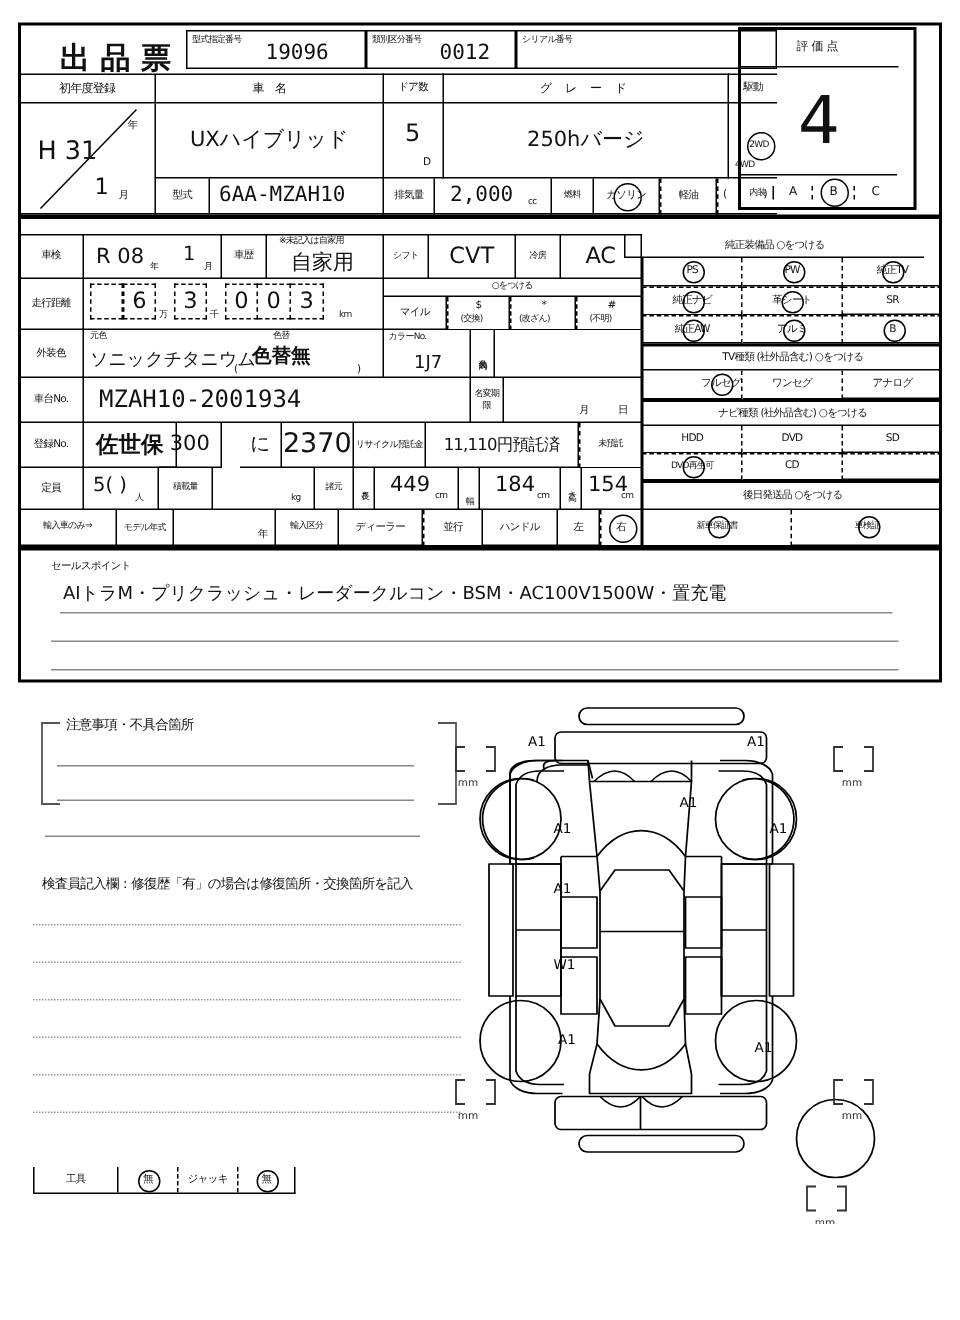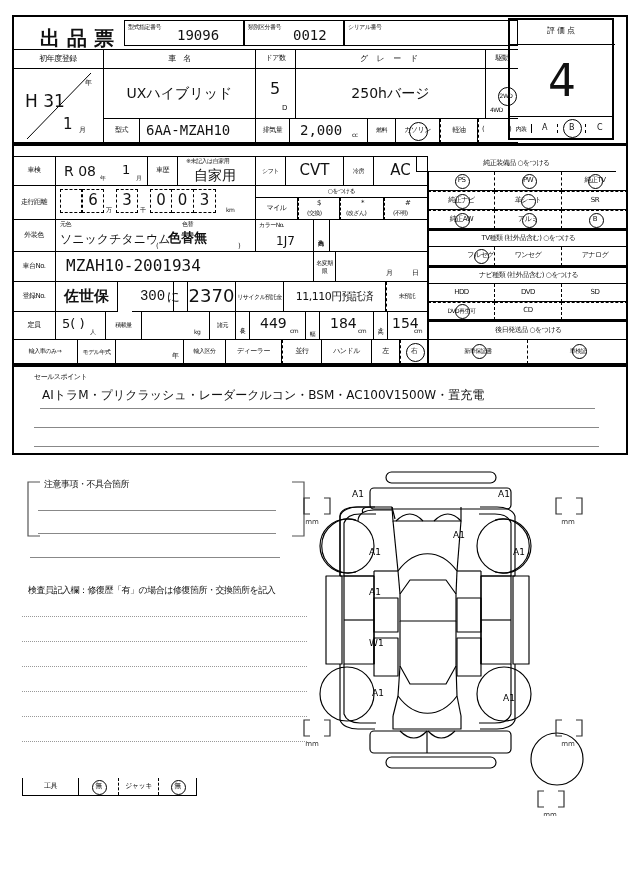--- a/index.html
+++ b/index.html
@@ -59,21 +59,21 @@
   <div class="bx" style="left:244px; top:20px; width:100px; height:26px;">
     <span class="lbl6 txt" style="left:3px; top:3px;">類別区分番号</span>
     <span class="val" style="position:absolute; left:48px; top:7px;">0012</span>
   </div>
 
   <div class="bx" style="left:344px; top:20px; width:174px; height:26px;">
     <span class="lbl6 txt" style="left:3px; top:3px;">シリアル番号</span>
     <span class="val" style="position:absolute; left:70px; top:7px;"></span>
   </div>
 
-  <div class="bx thick" style="left:508px; top:18px; width:106px; height:122px; display:block;">
+  <div class="bx thick" style="left:492px; top:18px; width:119px; height:122px; display:block;">
     <div class="bx t0 l0 r0" style="left:-1px; top:-1px; width:106px; height:26px; border-bottom:1px solid #000;">
       <span class="lbl" style="letter-spacing:2px;">評価点</span>
     </div>
     <div class="bx nob" style="left:0px; top:26px; width:104px; height:70px; font-size:44px;">4</div>
     <div class="bx nob" style="left:0px; top:96px; width:104px; height:24px; border-top:1px solid #000;">
       <span class="lbl6" style="width:20px; line-height:8px;">内装</span>
       <span class="lbl" style="width:26px; border-left:1px solid #000;">A</span>
       <span class="lbl cmark cmark-lg" style="width:28px; border-left:1px dashed #000; text-align:center;">B</span>
       <span class="lbl" style="width:28px; border-left:1px dashed #000;">C</span>
     </div>
@@ -249,21 +249,21 @@
     <span class="txt lbl7" style="left:50px; top:18px;">月</span>
     <span class="txt lbl7" style="left:76px; top:18px;">日</span>
   </div>
 
   <div class="bx t0" style="left:12px; top:282px; width:44px; height:30px;">
     <span class="lbl7">登録No.</span>
     </div>
   <div class="bx t0 l0" style="left:56px; top:282px; width:62px; height:30px;">
     <span style="font-size:15px; font-weight:bold;">佐世保</span>
     </div>
-  <div class="bx t0 l0" style="left:132px; top:282px; width:42px; height:30px;font-family:Liberation Mono, monospace;">
+  <div class="bx t0 l0" style="left:106px; top:282px; width:42px; height:30px;">
     <span style="font-size:14px;">300</span>
     </div>
   <div class="bx t0 l0" style="left:160px; top:282px; width:28px; height:30px;">
     <span style="font-size:13px;">に</span>
     </div>
   <div class="bx t0 l0" style="left:188px; top:282px; width:48px; height:30px;">
     <span style="font-size:18px;">2370</span>
     </div>
   <div class="bx t0 l0" style="left:236px; top:282px; width:48px; height:30px;">
     <span class="lbl6" style="line-height:8px;">リサイクル預託金</span>

